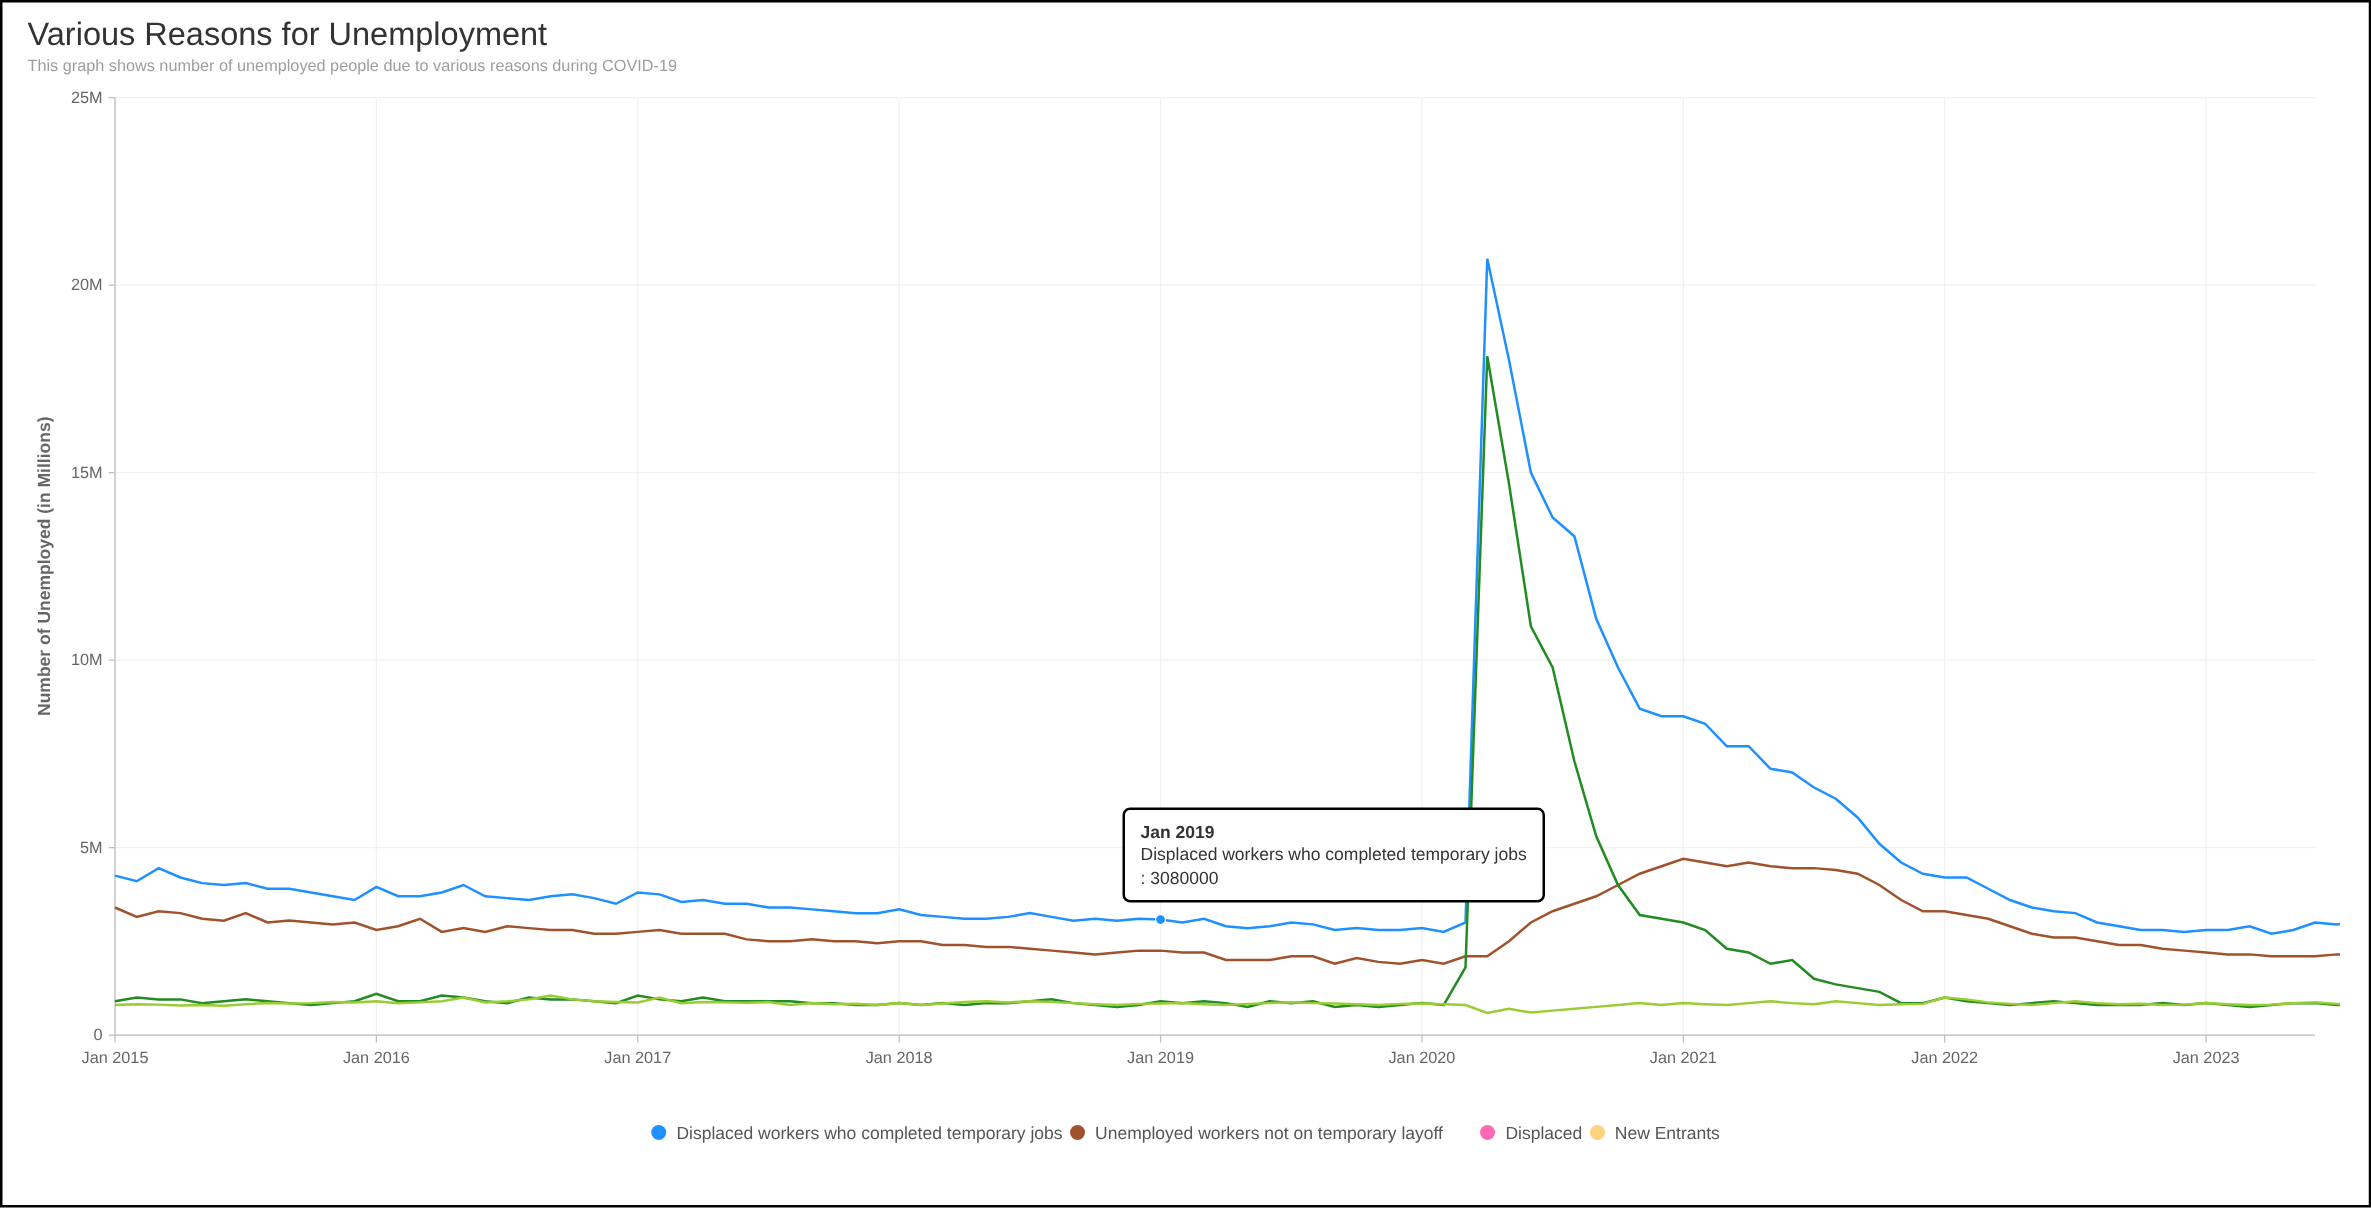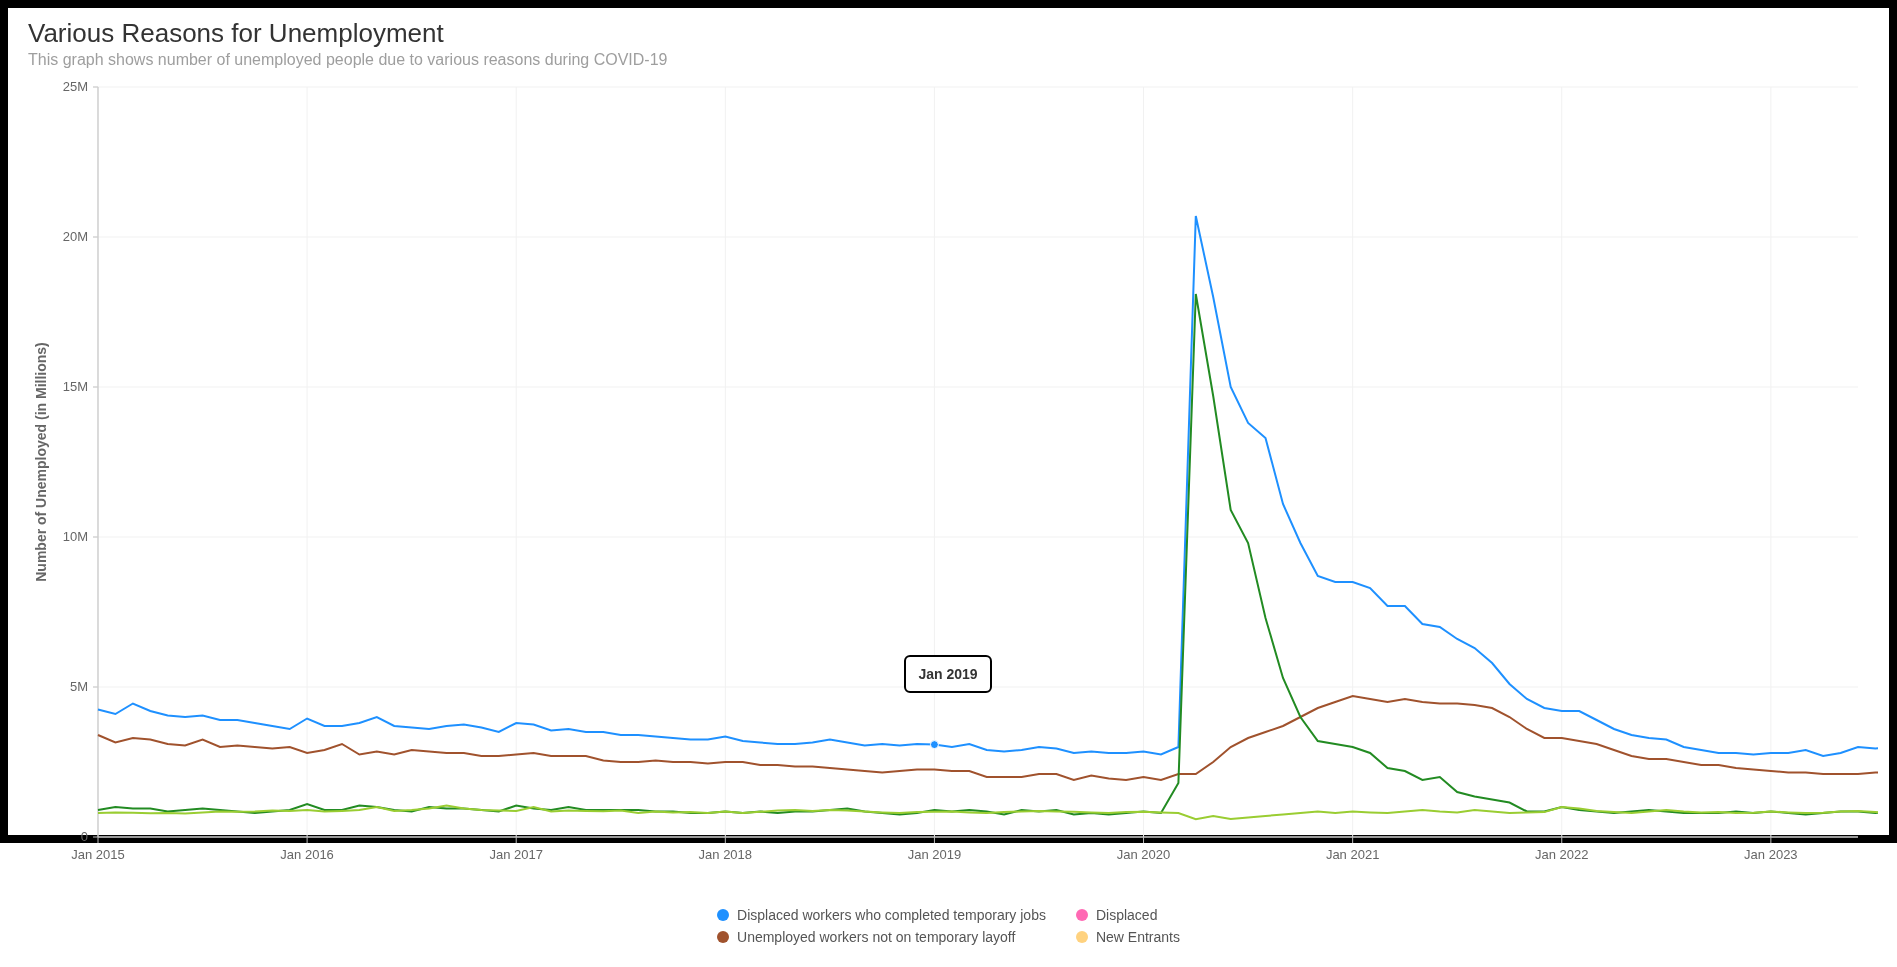--- a/index.html
+++ b/index.html
@@ -7,33 +7,33 @@
     padding: 0;
     width: 1897px;
     height: 967px;
     font-family: "Segoe UI", Arial, sans-serif;
     background: #ffffff;
     color: #333;
   }
   .frame {
     box-sizing: border-box;
     width: 1897px;
-    height: 843px;
-    border: 8px solid #000000;
+    height: 966px;
+    border: 2px solid #000000;
     position: relative;
     padding: 10px 20px 10px 20px;
   }
   .title {
     font-size: 26px;
     font-weight: 400;
     color: #333;
     margin: 0 0 2px 0;
   }
   .subtitle {
-    font-size: 16px;
+    font-size: 13px;
     color: #9e9e9e;
     margin: 0 0 8px 0;
   }
   .chart-wrap {
     position: relative;
     width: 100%;
     height: 830px;
   }
   svg.chart {
     display: block;
@@ -91,21 +91,21 @@
     max-width: 310px;
     line-height: 1.35;
     pointer-events: none;
   }
   .tooltip .tt-title {
     font-weight: 700;
     display: block;
   }
   .legend-col {
     display:flex;
-    flex-direction:column;
+    flex-direction:row;
     gap:6px;
   }
 </style>
 </head>
 <body>
 
 <div class="frame">
   <h1 class="title">Various Reasons for Unemployment</h1>
   <div class="subtitle">This graph shows number of unemployed people due to various reasons during COVID-19</div>
 
@@ -161,20 +161,21 @@
         <text class="axis-title" transform="translate(18, 385) rotate(-90)" text-anchor="middle">Number of Unemployed (in Millions)</text>
         <path class="series" d="M70.0 632.5 L87.4 637.0 L104.9 626.5 L122.3 634.0 L139.7 638.5 L157.1 640.0 L174.6 638.5 L192.0 643.0 L209.4 643.0 L226.8 646.0 L244.3 649.0 L261.7 652.0 L279.1 641.5 L296.5 649.0 L314.0 649.0 L331.4 646.0 L348.8 640.0 L366.2 649.0 L383.7 650.5 L401.1 652.0 L418.5 649.0 L435.9 647.5 L453.4 650.5 L470.8 655.0 L488.2 646.0 L505.6 647.5 L523.1 653.5 L540.5 652.0 L557.9 655.0 L575.3 655.0 L592.8 658.0 L610.2 658.0 L627.6 659.5 L645.0 661.0 L662.5 662.5 L679.9 662.5 L697.3 659.5 L714.8 664.0 L732.2 665.5 L749.6 667.0 L767.0 667.0 L784.5 665.5 L801.9 662.5 L819.3 665.5 L836.7 668.5 L854.2 667.0 L871.6 668.5 L889.0 667.0 L906.4 667.6 L923.9 670.0 L941.3 667.0 L958.7 673.0 L976.1 674.5 L993.6 673.0 L1011.0 670.0 L1028.4 671.5 L1045.8 676.0 L1063.3 674.5 L1080.7 676.0 L1098.1 676.0 L1115.5 674.5 L1133.0 677.5 L1150.4 670.0 L1167.8 139.0 L1185.2 220.0 L1202.7 310.0 L1220.1 346.0 L1237.5 361.0 L1255.0 427.0 L1272.4 466.0 L1289.8 499.0 L1307.2 505.0 L1324.7 505.0 L1342.1 511.0 L1359.5 529.0 L1376.9 529.0 L1394.4 547.0 L1411.8 550.0 L1429.2 562.0 L1446.6 571.0 L1464.1 586.0 L1481.5 607.0 L1498.9 622.0 L1516.3 631.0 L1533.8 634.0 L1551.2 634.0 L1568.6 643.0 L1586.0 652.0 L1603.5 658.0 L1620.9 661.0 L1638.3 662.5 L1655.7 670.0 L1673.2 673.0 L1690.6 676.0 L1708.0 676.0 L1725.4 677.5 L1742.9 676.0 L1760.3 676.0 L1777.7 673.0 L1795.1 679.0 L1812.6 676.0 L1830.0 670.0 L1847.4 671.5 L1864.9 670.0 " stroke="#1e90ff"></path>
         <path class="series" d="M70.0 658.0 L87.4 665.5 L104.9 661.0 L122.3 662.5 L139.7 667.0 L157.1 668.5 L174.6 662.5 L192.0 670.0 L209.4 668.5 L226.8 670.0 L244.3 671.5 L261.7 670.0 L279.1 676.0 L296.5 673.0 L314.0 667.0 L331.4 677.5 L348.8 674.5 L366.2 677.5 L383.7 673.0 L401.1 674.5 L418.5 676.0 L435.9 676.0 L453.4 679.0 L470.8 679.0 L488.2 677.5 L505.6 676.0 L523.1 679.0 L540.5 679.0 L557.9 679.0 L575.3 683.5 L592.8 685.0 L610.2 685.0 L627.6 683.5 L645.0 685.0 L662.5 685.0 L679.9 686.5 L697.3 685.0 L714.8 685.0 L732.2 688.0 L749.6 688.0 L767.0 689.5 L784.5 689.5 L801.9 691.0 L819.3 692.5 L836.7 694.0 L854.2 695.5 L871.6 694.0 L889.0 692.5 L906.4 692.5 L923.9 694.0 L941.3 694.0 L958.7 700.0 L976.1 700.0 L993.6 700.0 L1011.0 697.0 L1028.4 697.0 L1045.8 703.0 L1063.3 698.5 L1080.7 701.5 L1098.1 703.0 L1115.5 700.0 L1133.0 703.0 L1150.4 697.0 L1167.8 697.0 L1185.2 685.0 L1202.7 670.0 L1220.1 661.0 L1237.5 655.0 L1255.0 649.0 L1272.4 640.0 L1289.8 631.0 L1307.2 625.0 L1324.7 619.0 L1342.1 622.0 L1359.5 625.0 L1376.9 622.0 L1394.4 625.0 L1411.8 626.5 L1429.2 626.5 L1446.6 628.0 L1464.1 631.0 L1481.5 640.0 L1498.9 652.0 L1516.3 661.0 L1533.8 661.0 L1551.2 664.0 L1568.6 667.0 L1586.0 673.0 L1603.5 679.0 L1620.9 682.0 L1638.3 682.0 L1655.7 685.0 L1673.2 688.0 L1690.6 688.0 L1708.0 691.0 L1725.4 692.5 L1742.9 694.0 L1760.3 695.5 L1777.7 695.5 L1795.1 697.0 L1812.6 697.0 L1830.0 697.0 L1847.4 695.5 L1864.9 695.5 " stroke="#a0522d"></path>
         <path class="series" d="M70.0 733.0 L87.4 730.0 L104.9 731.5 L122.3 731.5 L139.7 734.5 L157.1 733.0 L174.6 731.5 L192.0 733.0 L209.4 734.5 L226.8 736.0 L244.3 734.5 L261.7 733.0 L279.1 727.0 L296.5 733.0 L314.0 733.0 L331.4 728.5 L348.8 730.0 L366.2 733.0 L383.7 734.5 L401.1 730.0 L418.5 731.5 L435.9 731.5 L453.4 733.0 L470.8 734.5 L488.2 728.5 L505.6 731.5 L523.1 733.0 L540.5 730.0 L557.9 733.0 L575.3 733.0 L592.8 733.0 L610.2 733.0 L627.6 734.5 L645.0 734.5 L662.5 736.0 L679.9 736.0 L697.3 734.5 L714.8 736.0 L732.2 734.5 L749.6 736.0 L767.0 734.5 L784.5 734.5 L801.9 733.0 L819.3 731.5 L836.7 734.5 L854.2 736.0 L871.6 737.5 L889.0 736.0 L906.4 733.0 L923.9 734.5 L941.3 733.0 L958.7 734.5 L976.1 737.5 L993.6 733.0 L1011.0 734.5 L1028.4 733.0 L1045.8 737.5 L1063.3 736.0 L1080.7 737.5 L1098.1 736.0 L1115.5 734.5 L1133.0 736.0 L1150.4 706.0 L1167.8 217.0 L1185.2 319.0 L1202.7 433.0 L1220.1 466.0 L1237.5 541.0 L1255.0 601.0 L1272.4 640.0 L1289.8 664.0 L1307.2 667.0 L1324.7 670.0 L1342.1 676.0 L1359.5 691.0 L1376.9 694.0 L1394.4 703.0 L1411.8 700.0 L1429.2 715.0 L1446.6 719.5 L1464.1 722.5 L1481.5 725.5 L1498.9 734.5 L1516.3 734.5 L1533.8 730.0 L1551.2 733.0 L1568.6 734.5 L1586.0 736.0 L1603.5 734.5 L1620.9 733.0 L1638.3 734.5 L1655.7 736.0 L1673.2 736.0 L1690.6 736.0 L1708.0 734.5 L1725.4 736.0 L1742.9 734.5 L1760.3 736.0 L1777.7 737.5 L1795.1 736.0 L1812.6 734.5 L1830.0 734.5 L1847.4 736.0 L1864.9 734.5 " stroke="#228B22"></path>
         <path class="series" d="M70.0 736.0 L87.4 735.4 L104.9 735.7 L122.3 736.3 L139.7 736.0 L157.1 736.6 L174.6 735.4 L192.0 734.5 L209.4 734.8 L226.8 734.5 L244.3 733.6 L261.7 733.9 L279.1 733.0 L296.5 734.5 L314.0 733.9 L331.4 733.0 L348.8 730.0 L366.2 733.9 L383.7 733.0 L401.1 731.5 L418.5 728.5 L435.9 731.5 L453.4 733.0 L470.8 733.6 L488.2 733.9 L505.6 730.0 L523.1 734.5 L540.5 733.6 L557.9 733.9 L575.3 734.2 L592.8 733.6 L610.2 736.0 L627.6 734.5 L645.0 735.4 L662.5 735.1 L679.9 736.0 L697.3 734.5 L714.8 736.0 L732.2 734.8 L749.6 733.6 L767.0 733.0 L784.5 733.9 L801.9 733.0 L819.3 733.6 L836.7 734.5 L854.2 735.4 L871.6 736.0 L889.0 735.1 L906.4 734.8 L923.9 734.5 L941.3 735.4 L958.7 736.0 L976.1 735.1 L993.6 734.5 L1011.0 733.9 L1028.4 734.5 L1045.8 734.8 L1063.3 735.4 L1080.7 736.0 L1098.1 735.1 L1115.5 734.8 L1133.0 735.4 L1150.4 736.0 L1167.8 742.3 L1185.2 739.0 L1202.7 742.0 L1220.1 740.5 L1237.5 739.0 L1255.0 737.5 L1272.4 736.0 L1289.8 734.5 L1307.2 736.0 L1324.7 734.5 L1342.1 735.4 L1359.5 736.0 L1376.9 734.5 L1394.4 733.0 L1411.8 734.5 L1429.2 735.4 L1446.6 733.0 L1464.1 734.5 L1481.5 736.0 L1498.9 735.4 L1516.3 735.1 L1533.8 730.0 L1551.2 731.5 L1568.6 733.9 L1586.0 735.1 L1603.5 736.0 L1620.9 734.5 L1638.3 733.0 L1655.7 734.5 L1673.2 735.4 L1690.6 735.1 L1708.0 736.0 L1725.4 735.7 L1742.9 734.5 L1760.3 735.4 L1777.7 736.0 L1795.1 735.7 L1812.6 734.5 L1830.0 733.9 L1847.4 735.1 L1864.9 736.0 " stroke="#9acd32"></path>
         <circle cx="906.4356435643564" cy="667.6" r="4" fill="#1e90ff" stroke="#fff" stroke-width="1"></circle>
       </svg>
 
     <div class="tooltip" id="tooltip" style="left: 876.436px; top: 577.6px;">
       <span class="tt-title">Jan 2019</span>
+      <span>Displaced workers who completed temporary jobs : 3080000</span>
     </div>
   </div>
 
   <div class="legend" id="legend">
       <div class="legend-col">
         <span class="legend-item">
           <span class="swatch" style="background:#1e90ff"></span>
           <span>Displaced workers who completed temporary jobs</span>
         </span>
         <span class="legend-item">

